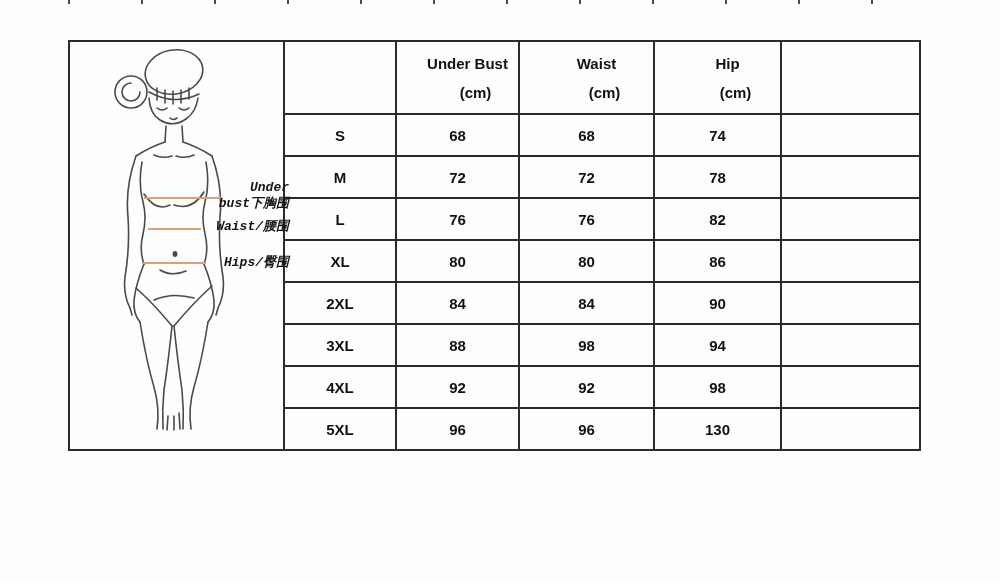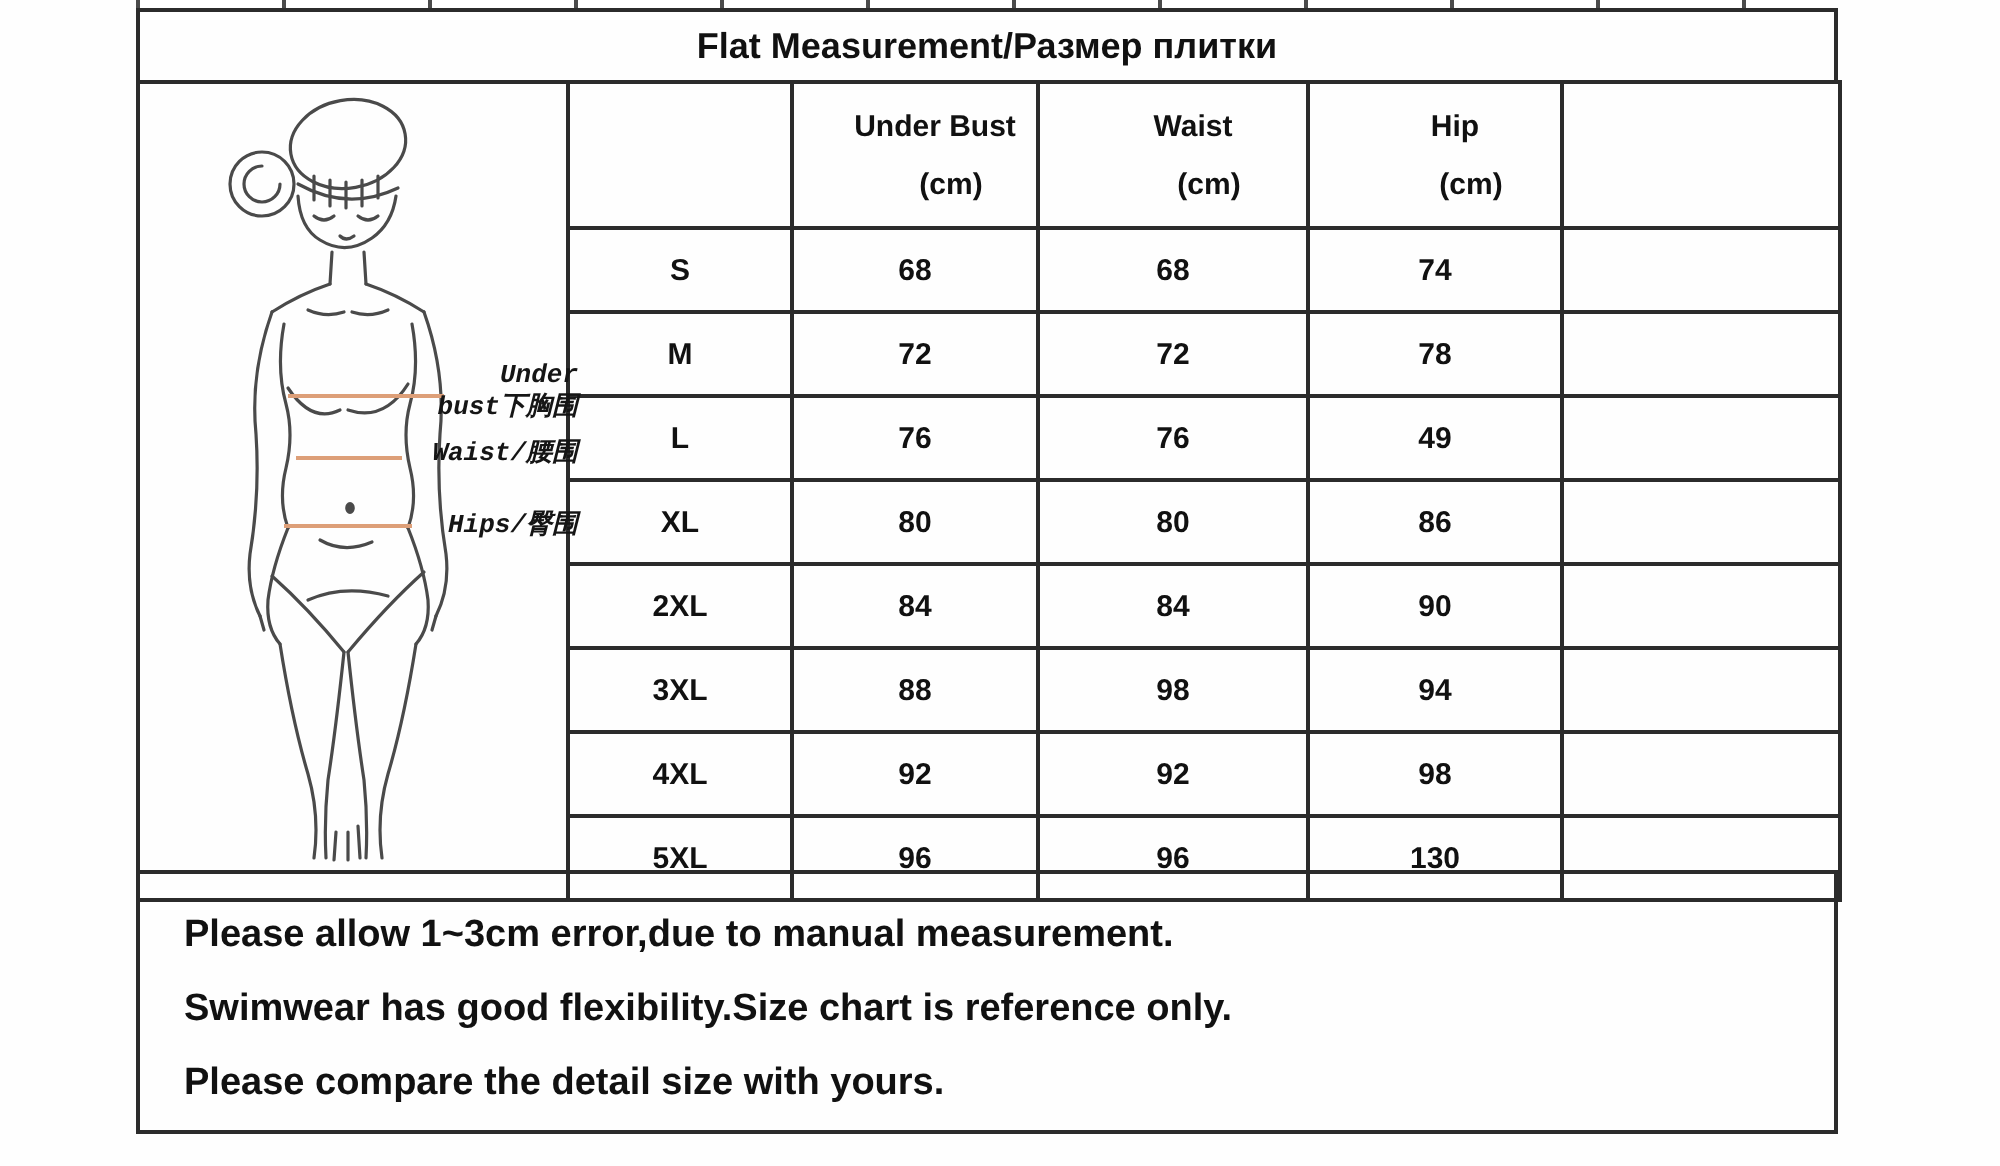--- a/index.html
+++ b/index.html
@@ -56,21 +56,20 @@
     line-height: 37px; white-space: nowrap;
   }
 </style>
 </head>
 <body>
 
 <div class="screen">
 
   <div class="top-ruler"></div>
 
-  <div class="title-box">Flat Measurement/Размер плитки</div>
 
   <table class="size-table">
     <colgroup>
       <col style="width:215px">
         <col style="width:112px">
         <col style="width:123px">
       <col style="width:135px">
         <col style="width:127px">
         <col style="width:139px">
     </colgroup>
@@ -149,21 +148,21 @@
       <td>M</td>
       <td>72</td>
       <td>72</td>
       <td>78</td>
       <td></td>
     </tr>
     <tr class="data-row">
       <td>L</td>
       <td>76</td>
       <td>76</td>
-      <td>49</td>
+      <td>82</td>
       <td></td>
     </tr>
     <tr class="data-row">
       <td>XL</td>
       <td>80</td>
       <td>80</td>
       <td>86</td>
       <td></td>
     </tr>
     <tr class="data-row">
@@ -190,19 +189,14 @@
     <tr class="data-row">
       <td>5XL</td>
       <td>96</td>
       <td>96</td>
       <td>130</td>
       <td></td>
     </tr>
   </tbody>
     </table>
 
-  <div class="notes-box">
-    <div class="note-line">Please allow 1~3cm error,due to manual measurement.</div>
-    <div class="note-line">Swimwear has good flexibility.Size chart is reference only.</div>
-    <div class="note-line">Please compare the detail size with yours.</div>
-  </div>
 
 </div>
 
 </body></html>

